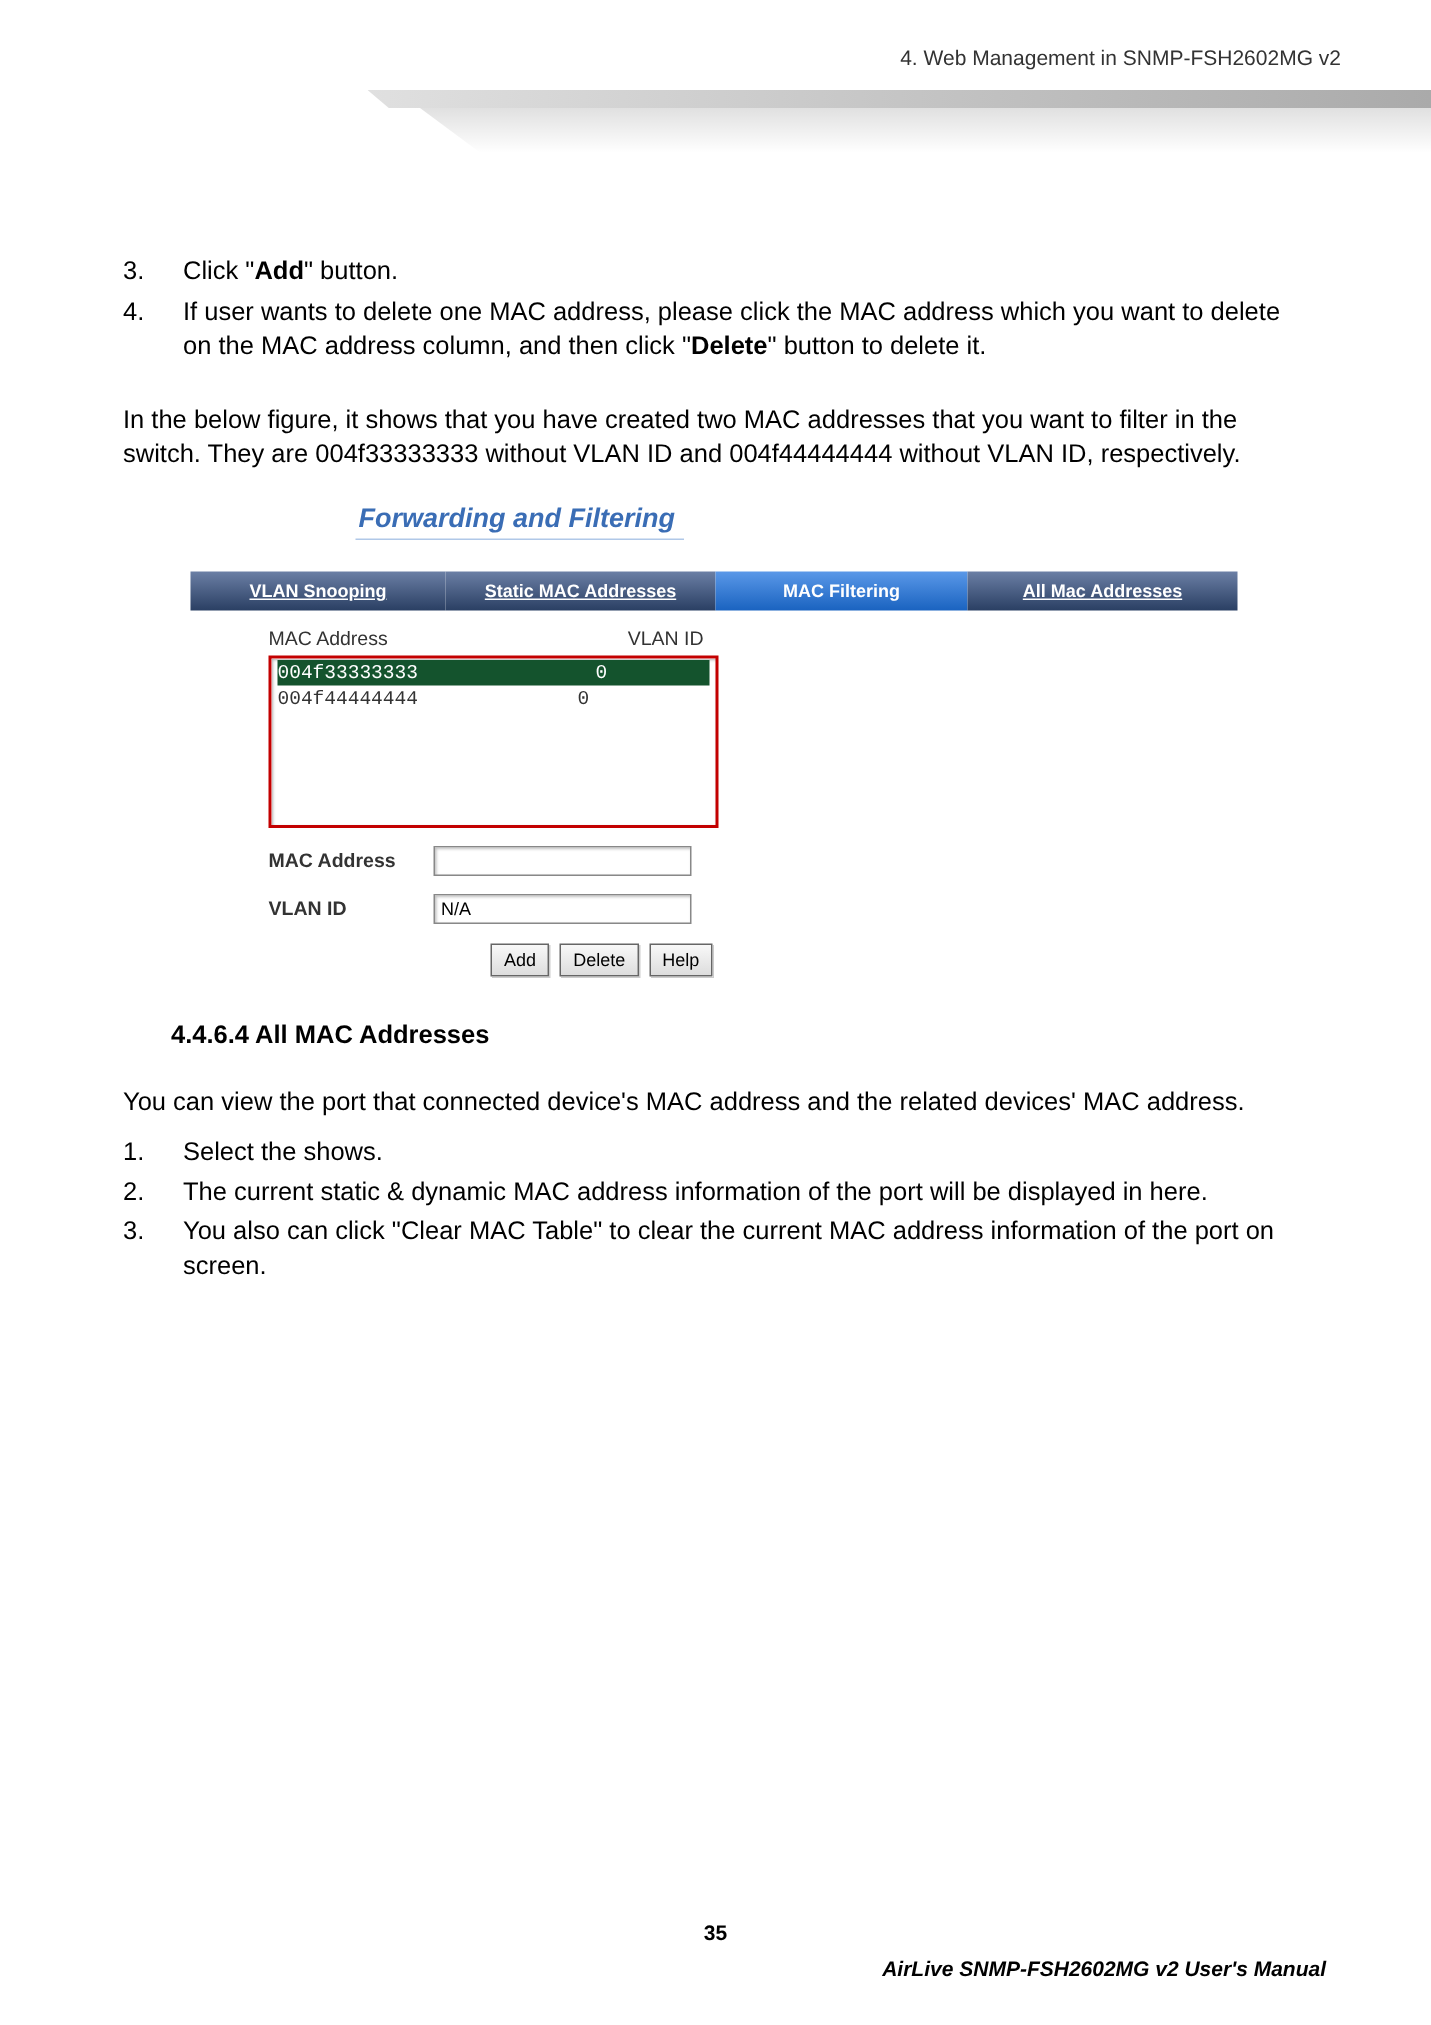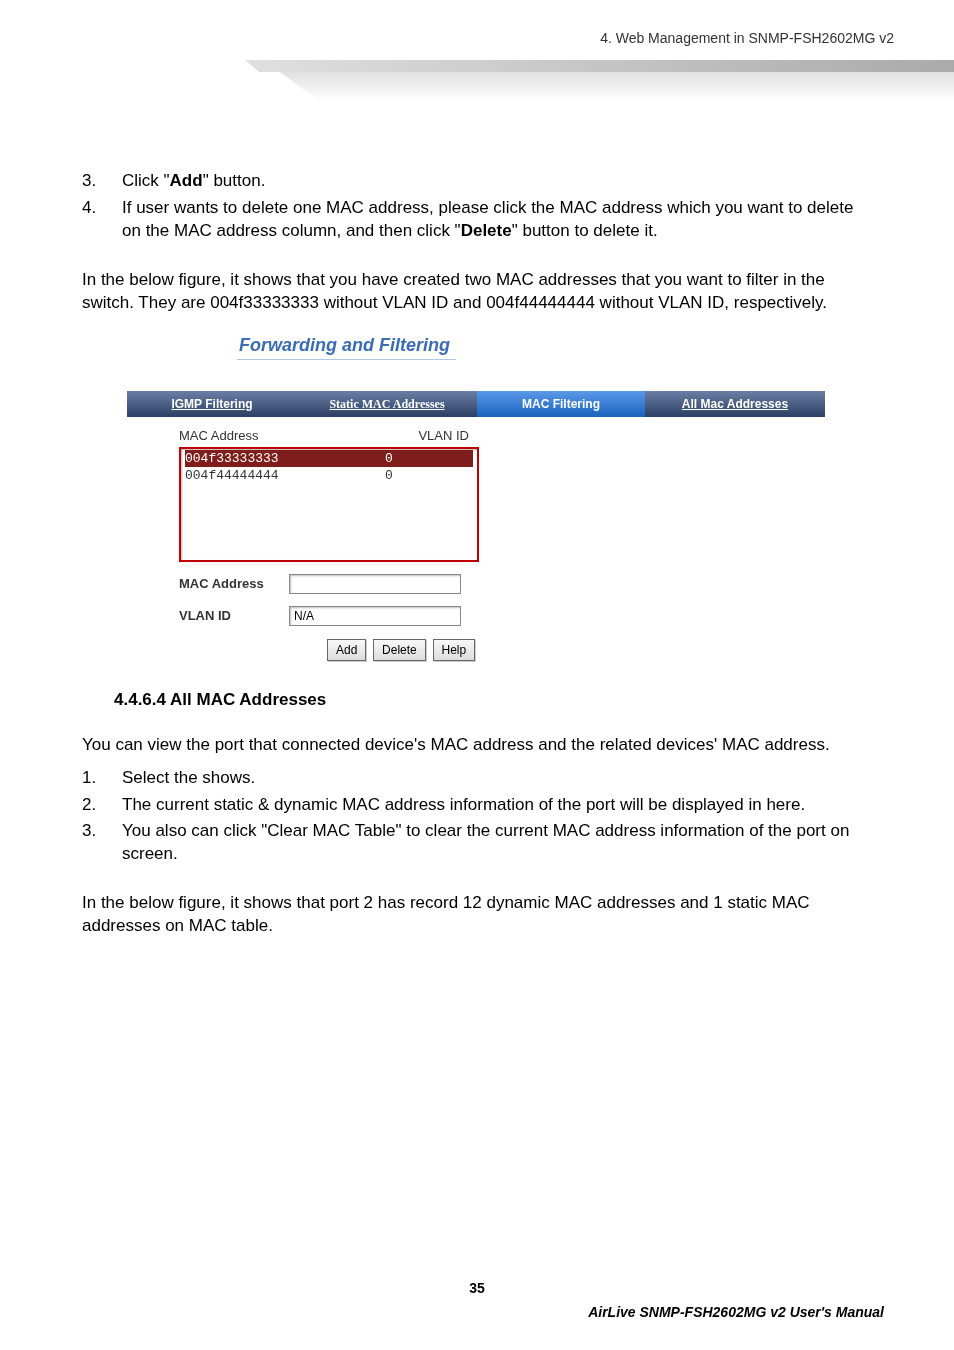--- a/index.html
+++ b/index.html
@@ -66,32 +66,32 @@
     margin: 18px auto 10px auto;
     width: 760px;
     position: relative;
   }
   .fig-title {
     color: #3a6db5;
     font-style: italic;
     font-weight: bold;
     font-size: 18px;
     margin-left: 140px;
-    margin-bottom: 31px;
+    margin-bottom: 21px;
     display: inline-block;
     border-bottom: 1px solid #b0c8e8;
     padding: 0 6px 2px 2px;
   }
   .tabs { display:flex; height:26px; font-size:12px; color:#fff; font-weight:bold; margin-left:30px;}
   .tab {
     display:flex; align-items:center; justify-content:center;
     text-decoration: underline;
   }
   .tab1 { width:170px; background:linear-gradient(#6b7fa5,#2a3f63); }
-  .tab2 { width:180px; background:linear-gradient(#6b7fa5,#2a3f63);font-family:Liberation Serif, serif; }
+  .tab2 { width:180px; background:linear-gradient(#6b7fa5,#2a3f63); }
   .tab3 { width:168px; background:linear-gradient(#5a98e8,#1a63c0); text-decoration:none; }
   .tab4 { width:180px; background:linear-gradient(#6b7fa5,#2a3f63); }
   .mac-section{
     margin-top:10px; margin-left:82px; width:360px;
     font-size:13px; color:#333;
   }
   .list-hdr{display:flex;}
   .list-hdr .c1{width:210px;}
   .list-hdr .c2{width:80px; text-align:right;}
   .mac-list{
@@ -100,21 +100,21 @@
     width:300px; height:115px;
     font-family: "Courier New", monospace;
     font-size:13px;
     padding:1px 4px;
     margin-top:2px;
     box-shadow: inset 1px 1px 2px rgba(0,0,0,0.3);
   }
   .mac-row{display:flex;}
   .mac-row .mc{width:200px;}
   .mac-row .vc{width:60px;}
-  .mac-row.sel{background:#7f1d1d;color:#fff;}
+  .mac-row.sel{background:#14532d;color:#fff;gap:12px;}
   .form-row{display:flex; align-items:center; margin-top:12px;}
   .form-row label{font-weight:bold; width:110px; font-size:13px;}
   .form-row input{
     height:20px; border:1px solid #888; box-shadow: inset 1px 1px 2px rgba(0,0,0,0.25);
     font-size:12px; padding:0 4px; width:172px;
   }
   .btn-row{margin-top:12px; margin-left:230px;}
   .btn{
     display:inline-block; border:1px solid #666; background:linear-gradient(#f8f8f8,#ddd);
     font-size:12px; padding:2px 8px; margin-right:2px; cursor:pointer;
@@ -149,21 +149,21 @@
     <div class="ol-body">
       <span>If user wants to delete one MAC address, please click the MAC address which you want to delete on the MAC address column, and then click "</span><span class="bold">Delete</span><span>" button to delete it.</span>
     </div>
   </div>
 
   <p class="para">In the below figure, it shows that you have created two MAC addresses that you want to filter in the switch. They are 004f33333333 without VLAN ID and 004f44444444 without VLAN ID, respectively.</p>
 
   <div class="figure">
     <div class="fig-title">Forwarding and Filtering</div>
     <div class="tabs">
-      <div class="tab tab1">IGMP Filtering</div>
+      <div class="tab tab1">VLAN Snooping</div>
       <div class="tab tab2">Static MAC Addresses</div>
       <div class="tab tab3">MAC Filtering</div>
       <div class="tab tab4">All Mac Addresses</div>
     </div>
     <div class="mac-section">
       <div class="list-hdr">
         <div class="c1">MAC Address</div>
         <div class="c2">VLAN ID</div>
       </div>
       <div class="mac-list">
@@ -202,18 +202,17 @@
   </div>
   <div class="ol-item">
     <div class="ol-num">2.</div>
     <div class="ol-body">The current static &amp; dynamic MAC address information of the port will be displayed in here.</div>
   </div>
   <div class="ol-item">
     <div class="ol-num">3.</div>
     <div class="ol-body">You also can click "Clear MAC Table" to clear the current MAC address information of the port on screen.</div>
   </div>
 
-  <p class="para">In the below figure, it shows that port 2 has record 12 dynamic MAC addresses and 1 static MAC addresses on MAC table.</p>
 
 </div>
 
 <div class="page-num">35</div>
 <div class="footer">AirLive  SNMP-FSH2602MG  v2  User's  Manual</div>
 
 </body></html>

